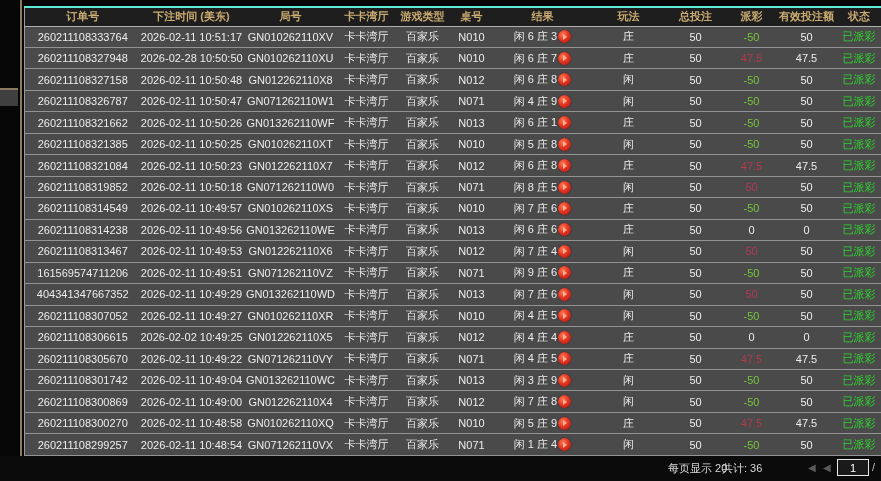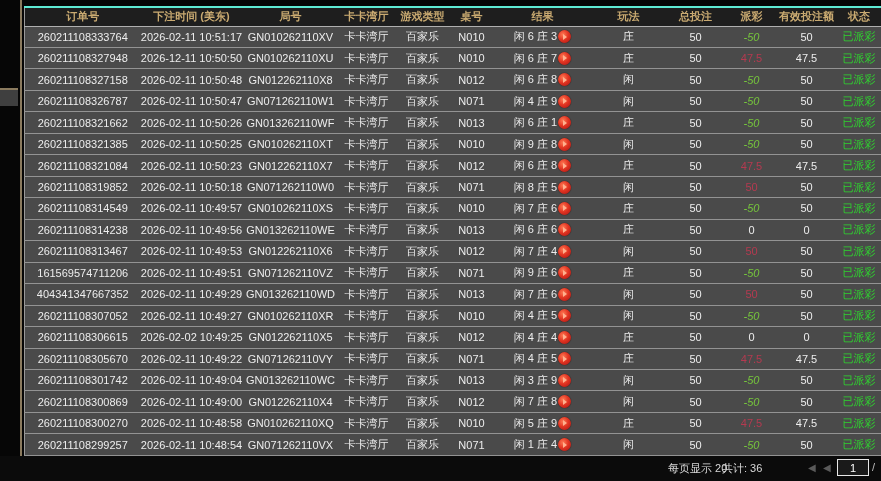--- a/index.html
+++ b/index.html
@@ -22,21 +22,21 @@
   col.c-platform{width:56px} col.c-game{width:56px} col.c-table{width:42px}
   col.c-result{width:100px} col.c-play{width:72px} col.c-bet{width:62px}
   col.c-payout{width:50px} col.c-valid{width:60px} col.c-status{width:45px}
 
   thead th { background:#1e1e1e; color:#c9aa71; font-size:11px; font-weight:bold;
              height:19px; border-bottom:1px solid #b0b0b0; white-space:nowrap;
              overflow:hidden; }
   tbody td { font-size:11px; color:#ededed; text-align:center;
              border-bottom:1px solid #939393; white-space:nowrap; overflow:hidden;
              height:19px; }
-  td.loss { color:#76c53c;font-style:italic; }
+  td.loss { color:#76c53c; }
   td.win  { color:#b43a50; }
   td.push { color:#ededed; }
   td.status { color:#2fd32f; }
 
   .result-wrap { display:inline-flex; align-items:center; gap:1px; }
   .play-icon { display:inline-block; width:13px; height:13px; border-radius:50%;
                background:radial-gradient(circle at 38% 35%, #ff7a55 0%, #e23522 45%, #a91212 100%);
                position:relative; cursor:pointer; box-shadow:0 0 1px #000; }
   .play-icon .tri { position:absolute; left:5px; top:3.5px; width:0; height:0;
                     border-left:4px solid #ffb08e; border-top:3px solid transparent;
@@ -115,21 +115,21 @@
       </span>
     </td>
     <td>庄</td>
     <td>50</td>
     <td class="payout loss">-50</td>
     <td>50</td>
     <td class="status">已派彩</td>
   </tr>
           <tr>
     <td>260211108327948</td>
-    <td>2026-12-11 10:50:50</td>
+    <td>2026-02-28 10:50:50</td>
     <td>GN010262110XU</td>
     <td>卡卡湾厅</td>
     <td>百家乐</td>
     <td>N010</td>
     <td>
       <span class="result-wrap">
         <span>闲 6 庄 7</span>
         <span class="play-icon">
                   <span class="tri"></span>
                 </span>
@@ -206,21 +206,21 @@
   </tr>
           <tr>
     <td>260211108321385</td>
     <td>2026-02-11 10:50:25</td>
     <td>GN010262110XT</td>
     <td>卡卡湾厅</td>
     <td>百家乐</td>
     <td>N010</td>
     <td>
       <span class="result-wrap">
-        <span>闲 9 庄 8</span>
+        <span>闲 5 庄 8</span>
         <span class="play-icon">
                   <span class="tri"></span>
                 </span>
       </span>
     </td>
     <td>闲</td>
     <td>50</td>
     <td class="payout loss">-50</td>
     <td>50</td>
     <td class="status">已派彩</td>

